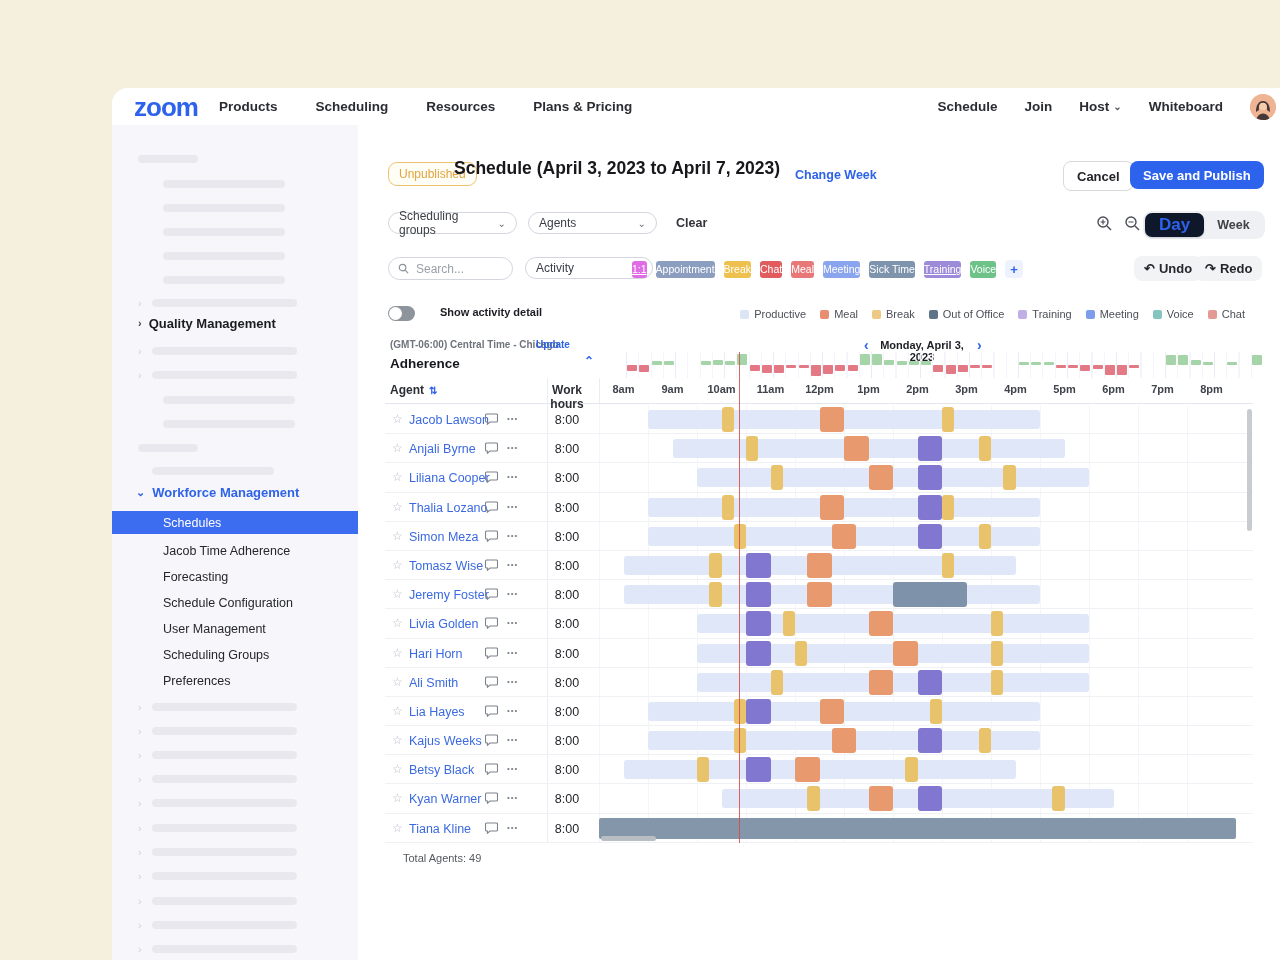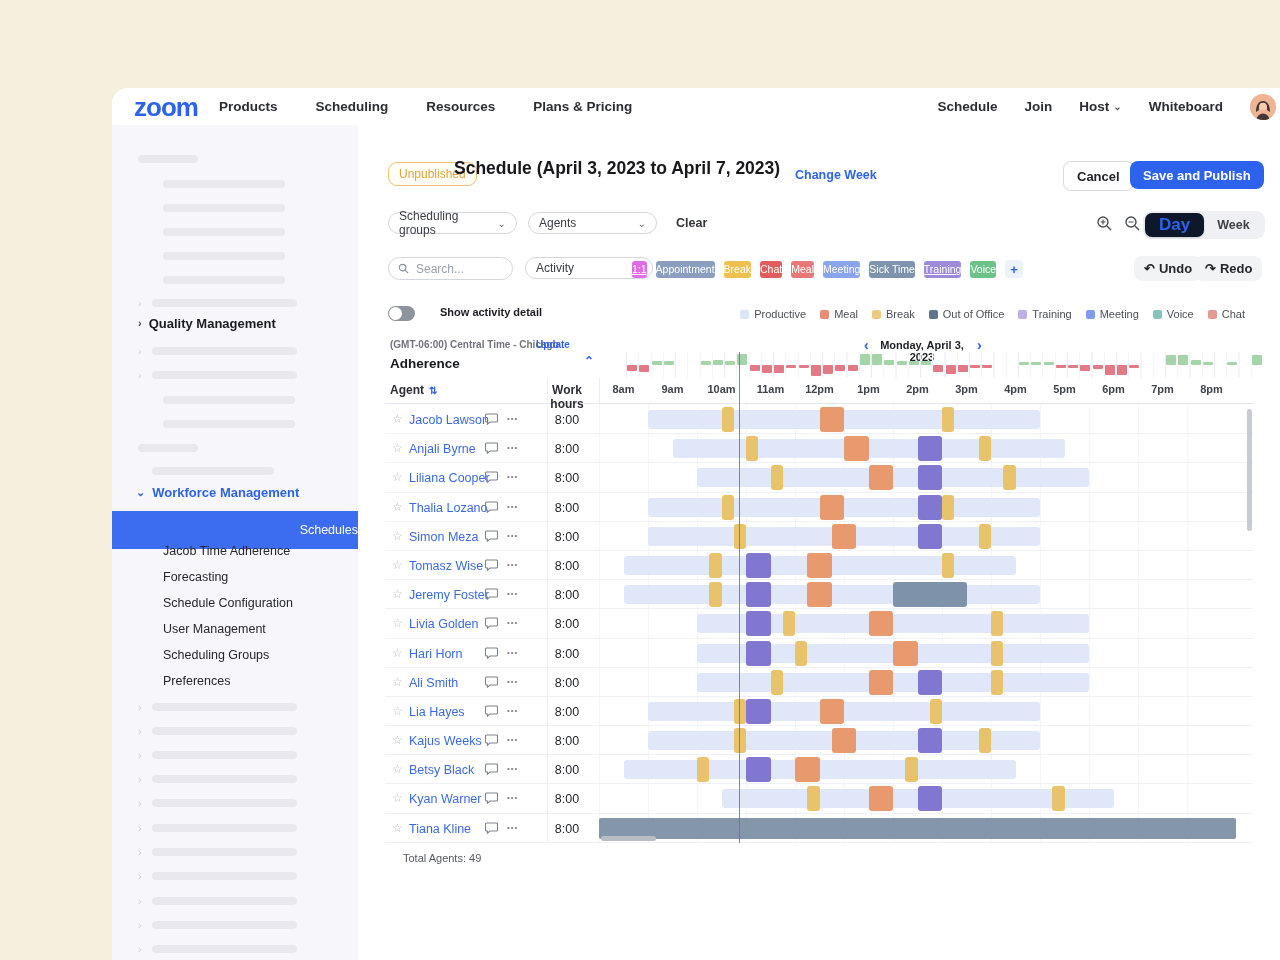--- a/index.html
+++ b/index.html
@@ -17,21 +17,21 @@
   
   #split{position:absolute;top:37px;left:0;right:0;bottom:0;display:flex;}
   #sidebar{width:246px;background:#f7f7fb;position:relative;flex:0 0 auto;}
   #main{flex:1;background:#fff;position:relative;}
   .skel{position:absolute;height:8px;border-radius:4px;background:#e8e8ee;}
   .skel-chev{position:absolute;font-size:11px;color:#cfd1d9;line-height:8px;}
   .side-sec{position:absolute;display:flex;align-items:center;gap:7px;height:16px;}
   .side-sec .cv{font-size:11px;font-weight:700;}
   .side-sec .lb{font-size:13px;font-weight:700;}
   .side-item{position:absolute;left:51px;font-size:12.5px;color:#26272d;height:16px;line-height:16px;cursor:pointer;}
-  #side-selected{position:absolute;left:0;width:246px;height:38px;background:#3c6cf0;display:flex;align-items:center;cursor:pointer;justify-content:flex-end;}
+  #side-selected{position:absolute;left:0;width:246px;height:23px;background:#3c6cf0;display:flex;align-items:center;cursor:pointer;}
   #side-selected span{margin-left:51px;color:#fff;font-size:12.5px;}
   
   .abs{position:absolute;}
   #badge{left:30px;top:37px;border:1px solid #efc271;color:#e2a43f;background:#fffef6;font-size:12px;padding:4px 10px;border-radius:9px;}
   #page-title{left:96px;top:33px;font-size:17.5px;font-weight:700;color:#17171c;}
   #change-week{left:437px;top:43px;font-size:12.5px;font-weight:600;color:#2e63e8;cursor:pointer;}
   #btn-cancel{left:705px;top:36px;height:28px;border:1px solid #d8dade;border-radius:8px;background:#fff;font-size:13px;font-weight:700;color:#232329;display:flex;align-items:center;padding:0 13px;cursor:pointer;}
   #btn-save{left:772px;top:36px;height:28px;border-radius:8px;background:#2d62ec;font-size:13px;font-weight:700;color:#fff;display:flex;align-items:center;padding:0 13px;cursor:pointer;}
   
   .sel{display:inline-flex;align-items:center;justify-content:space-between;border:1px solid #d3d6de;border-radius:11px;height:22px;padding:0 10px;font-size:12px;color:#3a3d44;background:#fff;box-sizing:border-box;cursor:pointer;}

